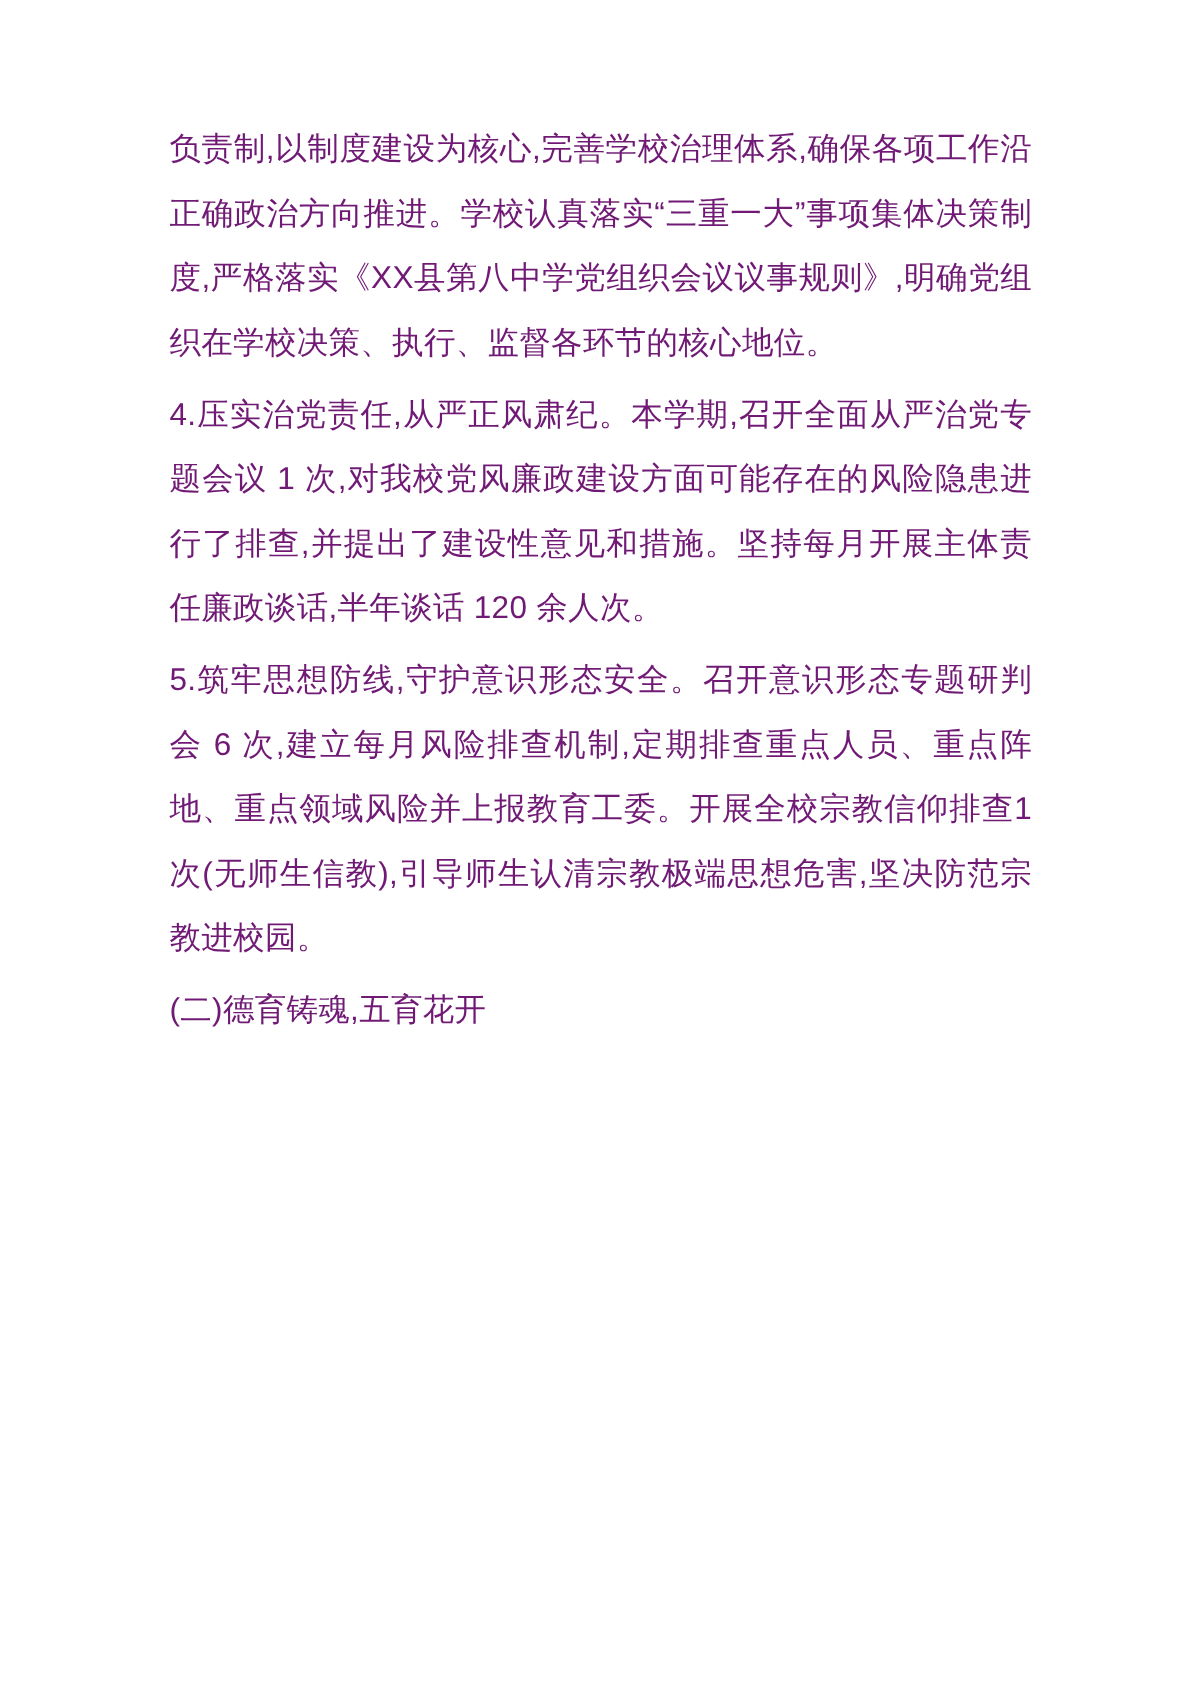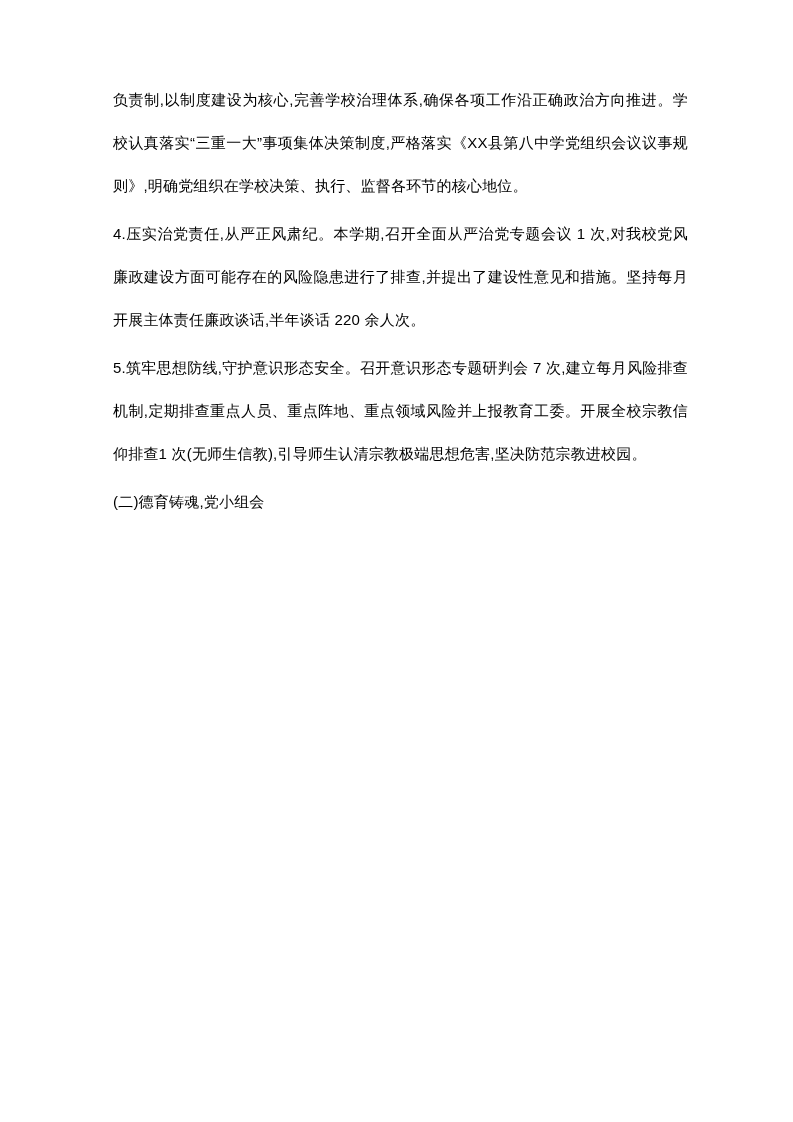--- a/index.html
+++ b/index.html
@@ -21,39 +21,39 @@
     background: #ffffff;
     box-sizing: border-box;
   }
   .content {
     position: absolute;
     left: 113px;
     top: 78px;
     width: 575px;
   }
   .para {
-    font-size: 15px;
+    font-size: 21px;
     line-height: 43px;
     text-align: justify;
     text-justify: inter-ideograph;
     letter-spacing: 0.2px;
-    color: #000000;
+    color: #701a75;
     margin: 0 0 5px 0;
     word-break: break-all;
   }
   .para.indent-none {
     text-indent: 0;
   }
   .last {
     margin-bottom: 0;
   }
 </style>
 </head>
 <body>
 
 <div class="page">
   <div class="content">
     <p class="para indent-none">负责制,以制度建设为核心,完善学校治理体系,确保各项工作沿正确政治方向推进。学校认真落实“三重一大”事项集体决策制度,严格落实《XX县第八中学党组织会议议事规则》,明确党组织在学校决策、执行、监督各环节的核心地位。</p>
-    <p class="para indent-none">4.压实治党责任,从严正风肃纪。本学期,召开全面从严治党专题会议 1 次,对我校党风廉政建设方面可能存在的风险隐患进行了排查,并提出了建设性意见和措施。坚持每月开展主体责任廉政谈话,半年谈话 220 余人次。</p>
-    <p class="para indent-none">5.筑牢思想防线,守护意识形态安全。召开意识形态专题研判会 7 次,建立每月风险排查机制,定期排查重点人员、重点阵地、重点领域风险并上报教育工委。开展全校宗教信仰排查1 次(无师生信教),引导师生认清宗教极端思想危害,坚决防范宗教进校园。</p>
-    <p class="para indent-none last">(二)德育铸魂,党小组会</p>
+    <p class="para indent-none">4.压实治党责任,从严正风肃纪。本学期,召开全面从严治党专题会议 1 次,对我校党风廉政建设方面可能存在的风险隐患进行了排查,并提出了建设性意见和措施。坚持每月开展主体责任廉政谈话,半年谈话 120 余人次。</p>
+    <p class="para indent-none">5.筑牢思想防线,守护意识形态安全。召开意识形态专题研判会 6 次,建立每月风险排查机制,定期排查重点人员、重点阵地、重点领域风险并上报教育工委。开展全校宗教信仰排查1 次(无师生信教),引导师生认清宗教极端思想危害,坚决防范宗教进校园。</p>
+    <p class="para indent-none last">(二)德育铸魂,五育花开</p>
   </div>
 </div>
 
 </body></html>

